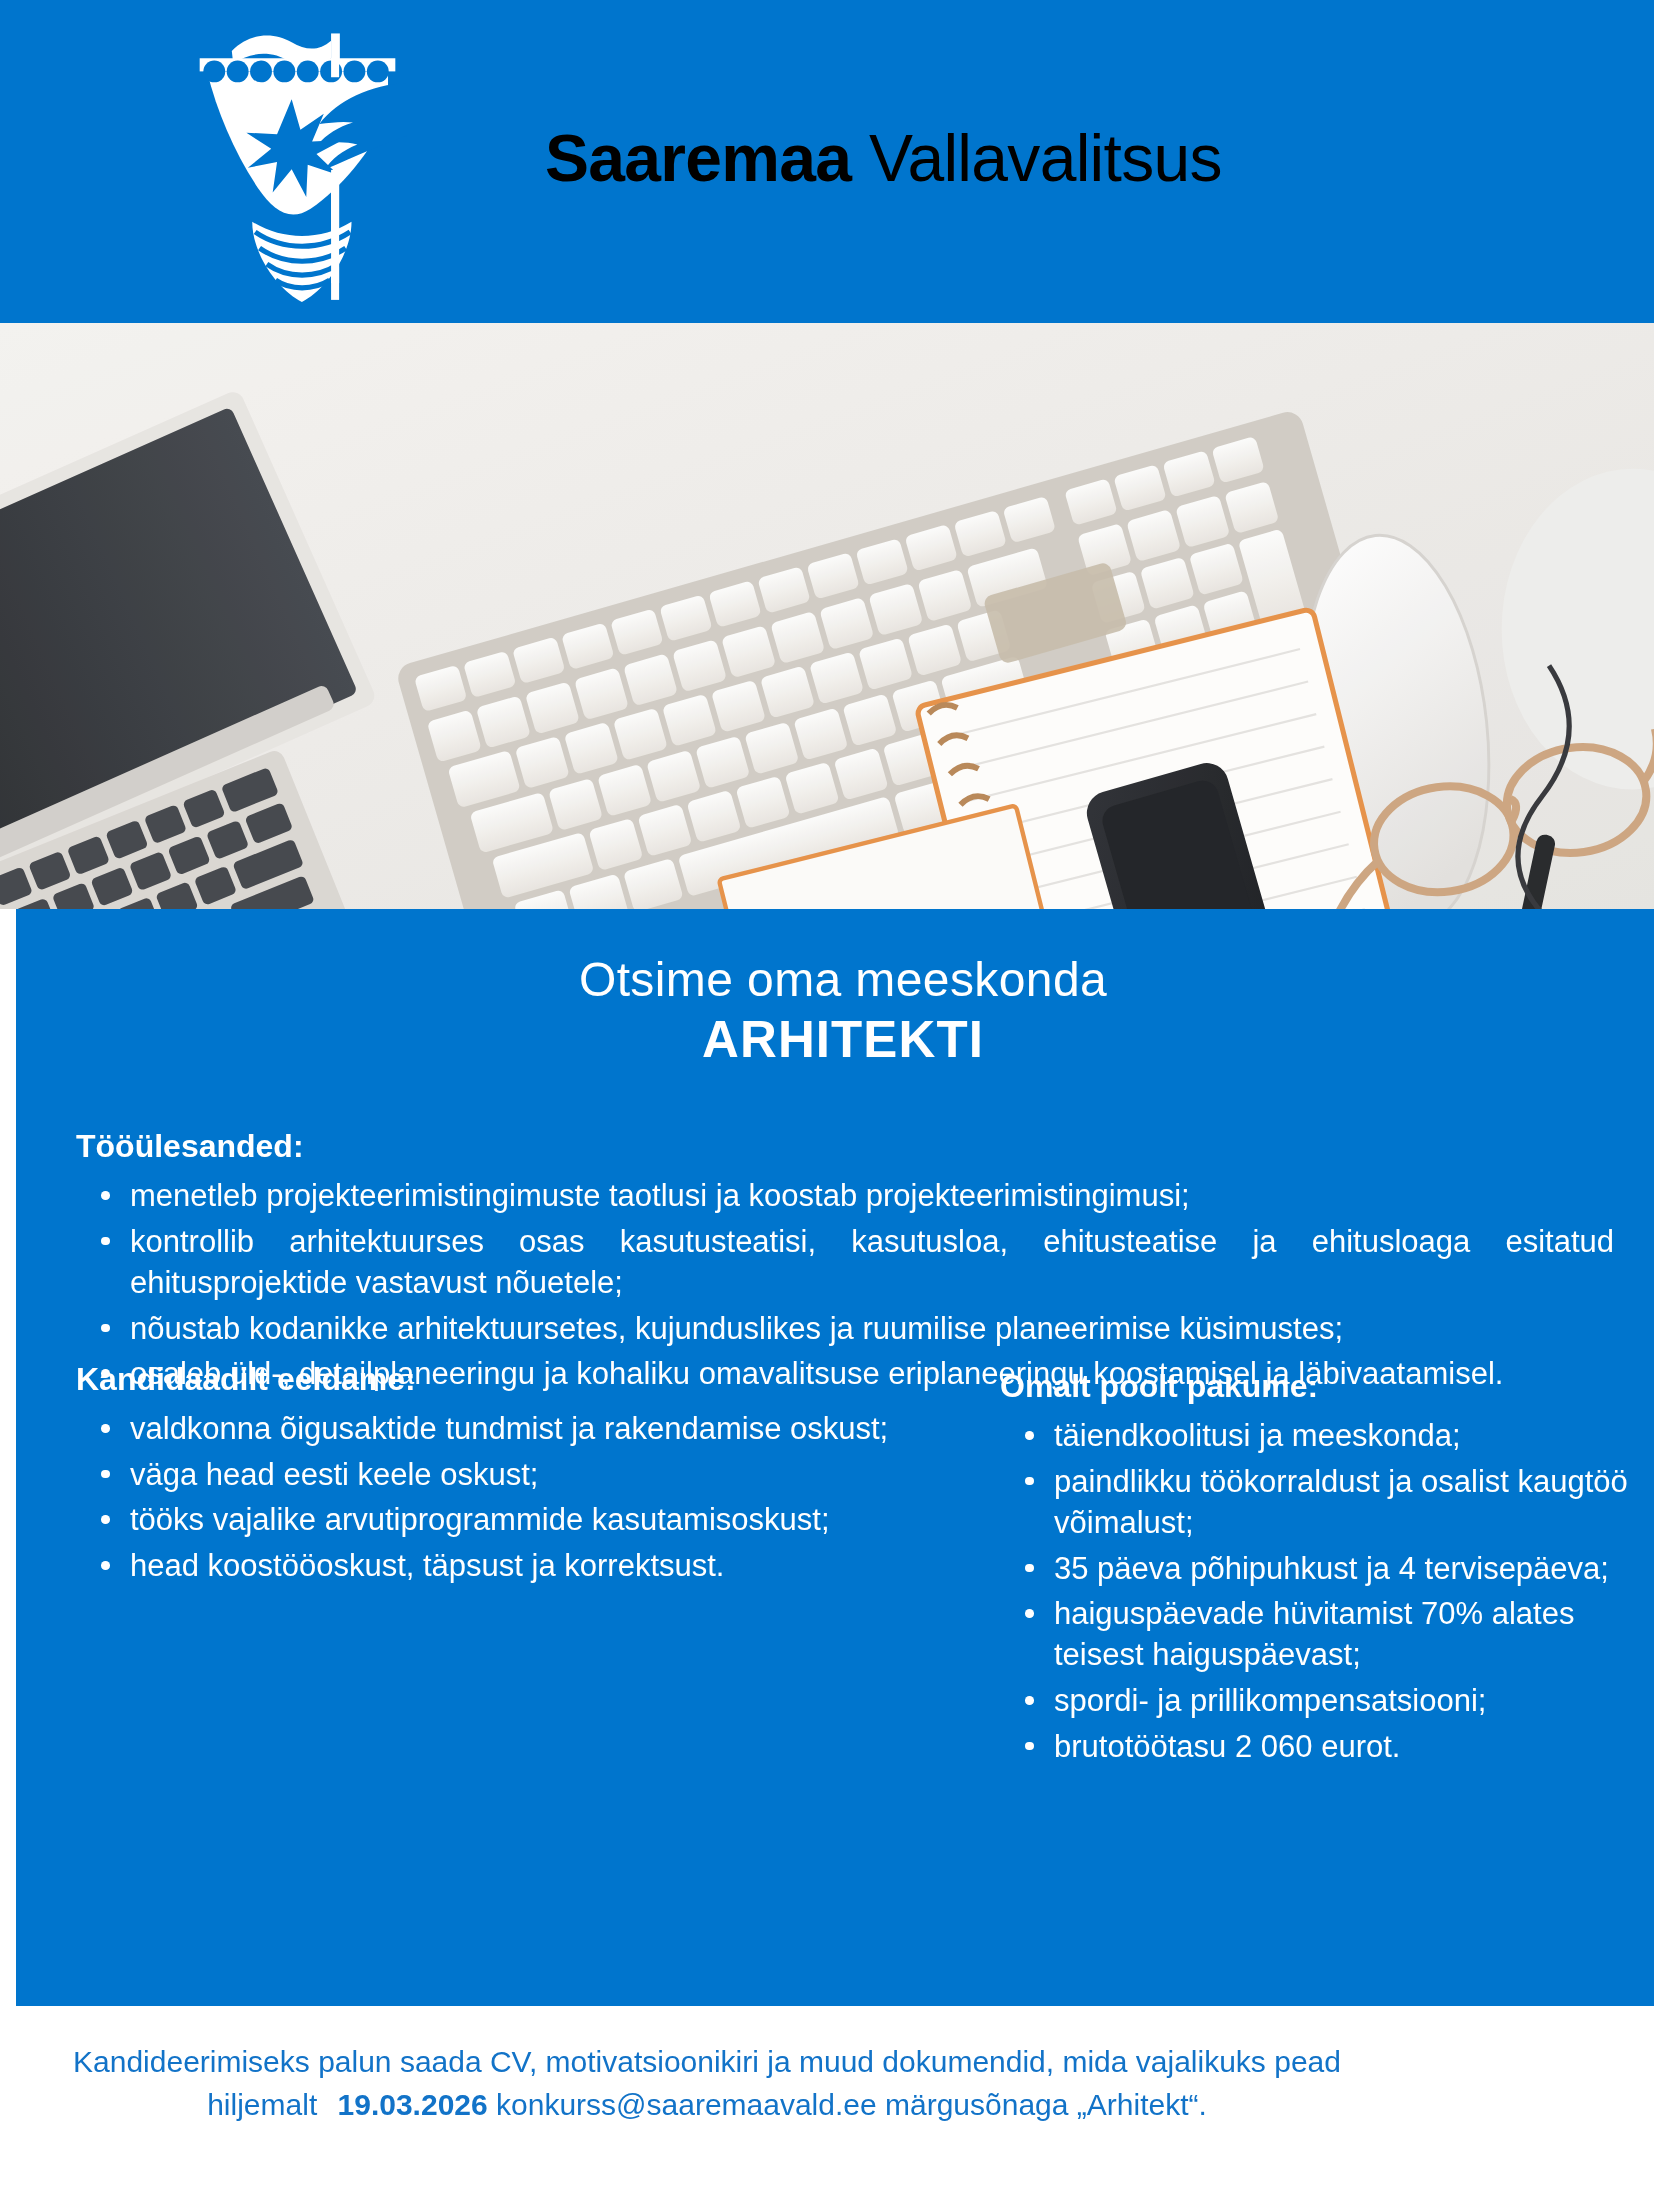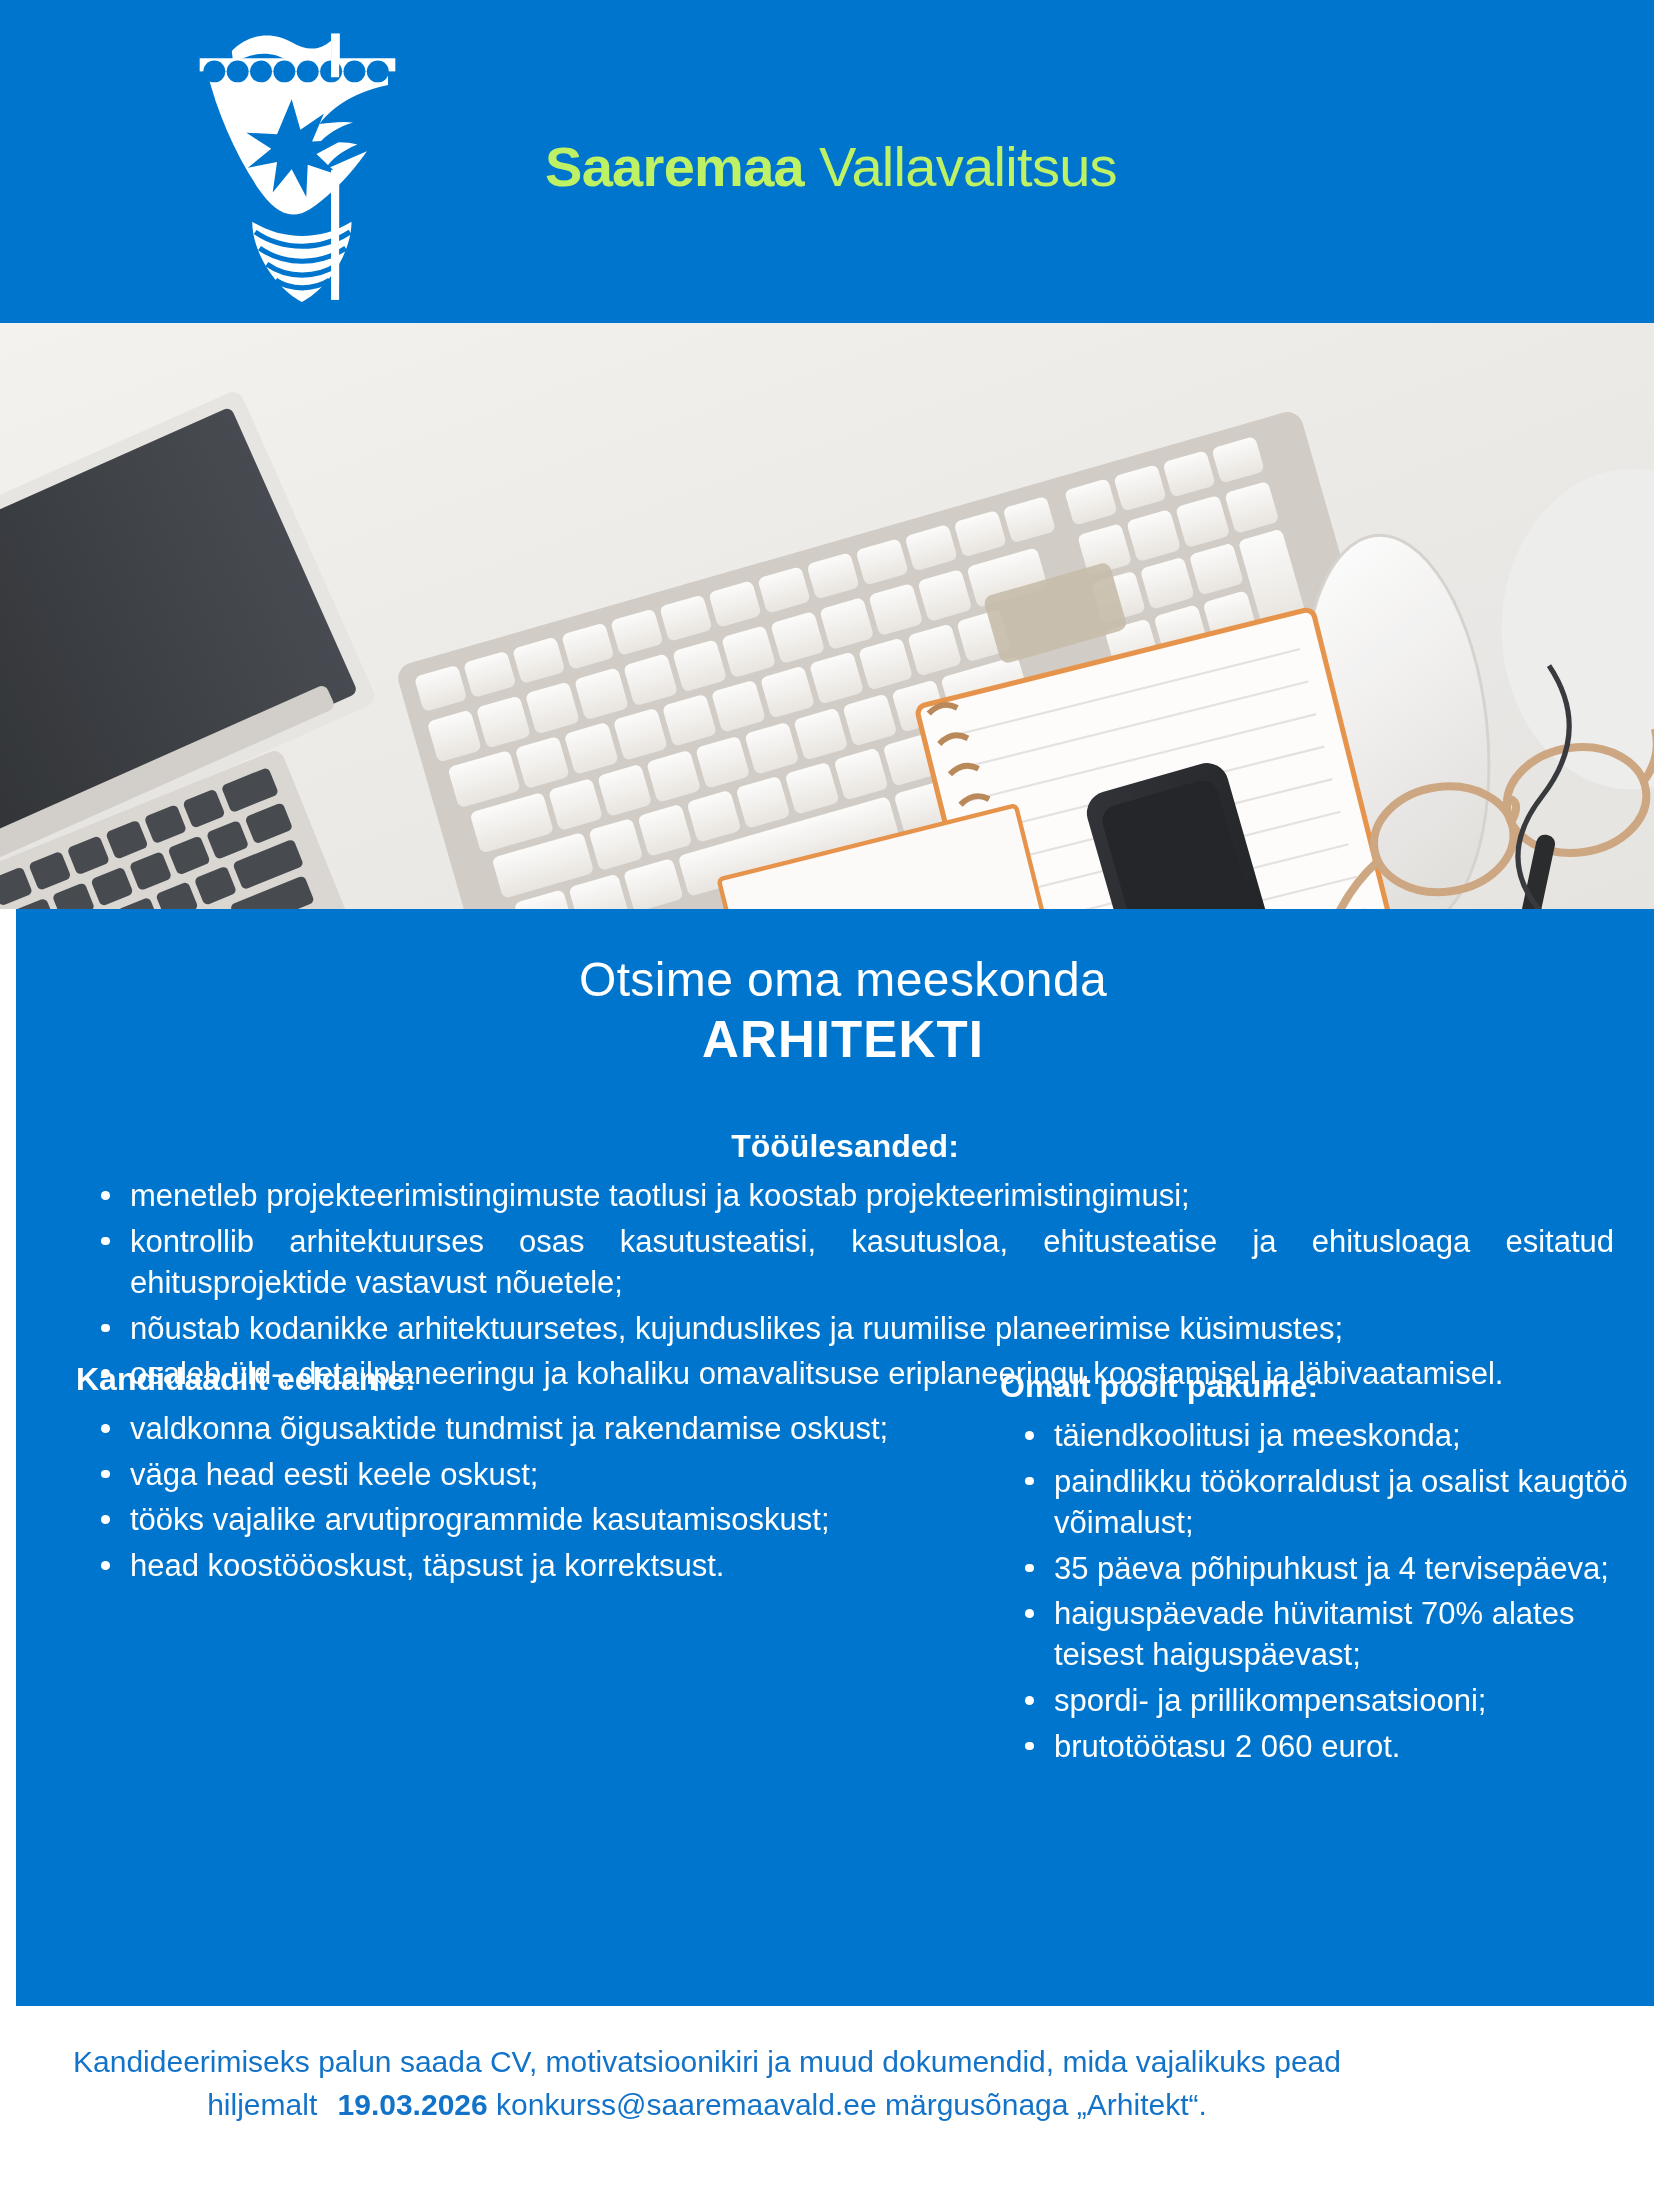--- a/index.html
+++ b/index.html
@@ -31,24 +31,24 @@
   .crest {
     position: absolute;
     left: 188px;
     top: 13px;
     width: 219px;
     height: 292px;
   }
   .org-title {
     position: absolute;
     left: 545px;
-    top: 139px;
-    font-size: 56px;
+    top: 125px;
+    font-size: 66px;
     line-height: 1.0;
-    color: #bef264;
+    color: #000000;
     white-space: nowrap;
     letter-spacing: -0.7px;
   }
   .org-title .bold { font-weight: 700; }
   .org-title .reg  { font-weight: 400; }
 
   
   .photo {
     position: absolute;
     left: 0; top: 323px;
@@ -119,21 +119,21 @@
   }
   ul.bullets.justify > li { text-align: justify; }
 
   
   .tasks {
     position: absolute;
     left: 60px;
     top: 219px;
     width: 1538px;
   }
-  .tasks .section-title { margin-left: 0; text-align: center; }
+  .tasks .section-title { margin-left: 0; }
 
   
   .col-left {
     position: absolute;
     left: 60px;
     top: 452px;
     width: 860px;
   }
   .col-right {
     position: absolute;

